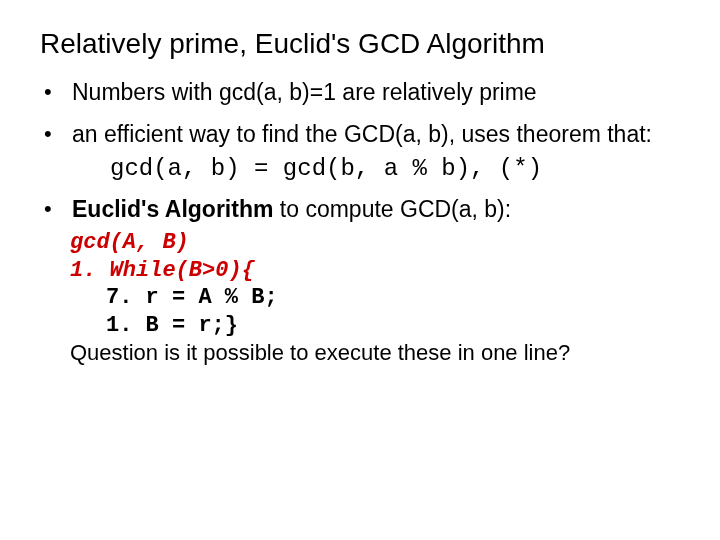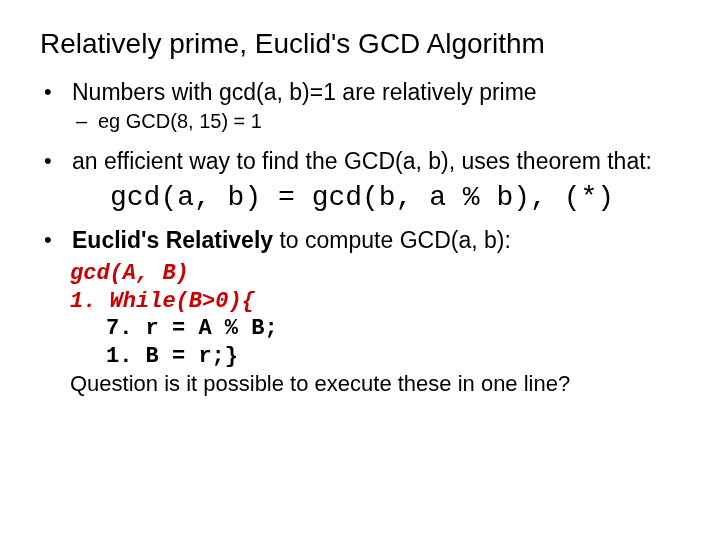--- a/index.html
+++ b/index.html
@@ -52,21 +52,21 @@
     line-height: 1.25;
   }
   ul.l2 > li::before {
     content: "–";
     position: absolute;
     left: 4px;
     top: 0;
   }
   .theorem {
     font-family: "Courier New", Courier, monospace;
-    font-size: 28px;
+    font-size: 24px;
     margin-left: 70px;
     white-space: pre;
   }
   .code-block {
     margin: 4px 0 0 30px;
     font-size: 22px;
     line-height: 1.25;
   }
   .code-block .mono {
     font-family: "Courier New", Courier, monospace;
@@ -83,34 +83,31 @@
 </style>
 </head>
 <body>
 
 <div class="slide">
   <h1 class="title">Relatively prime, Euclid's GCD Algorithm</h1>
 
   <ul class="l1">
     <li>
       <span>Numbers with gcd(a, b)=1 are relatively prime</span>
-      <ul class="l2">
-        <li>eg GCD(8, 15) = 1</li>
-      </ul>
     </li>
     <li>
       <span>an efficient way to find the GCD(a, b), uses theorem that:</span>
     </li>
   </ul>
 
   <div class="theorem">gcd(a, b) = gcd(b, a % b), (*)</div>
 
   <ul class="l1">
     <li>
-      <b>Euclid's Relatively</b><span> to compute GCD(a, b):</span>
+      <b>Euclid's Algorithm</b><span> to compute GCD(a, b):</span>
     </li>
   </ul>
 
   <div class="code-block">
     <div class="mono red">gcd(A, B)</div>
     <div class="mono red">1. While(B&gt;0){</div>
     <div class="code-inner">
       <div class="mono">7. r = A % B;</div>
       <div class="mono">1. B = r;}</div>
     </div>

